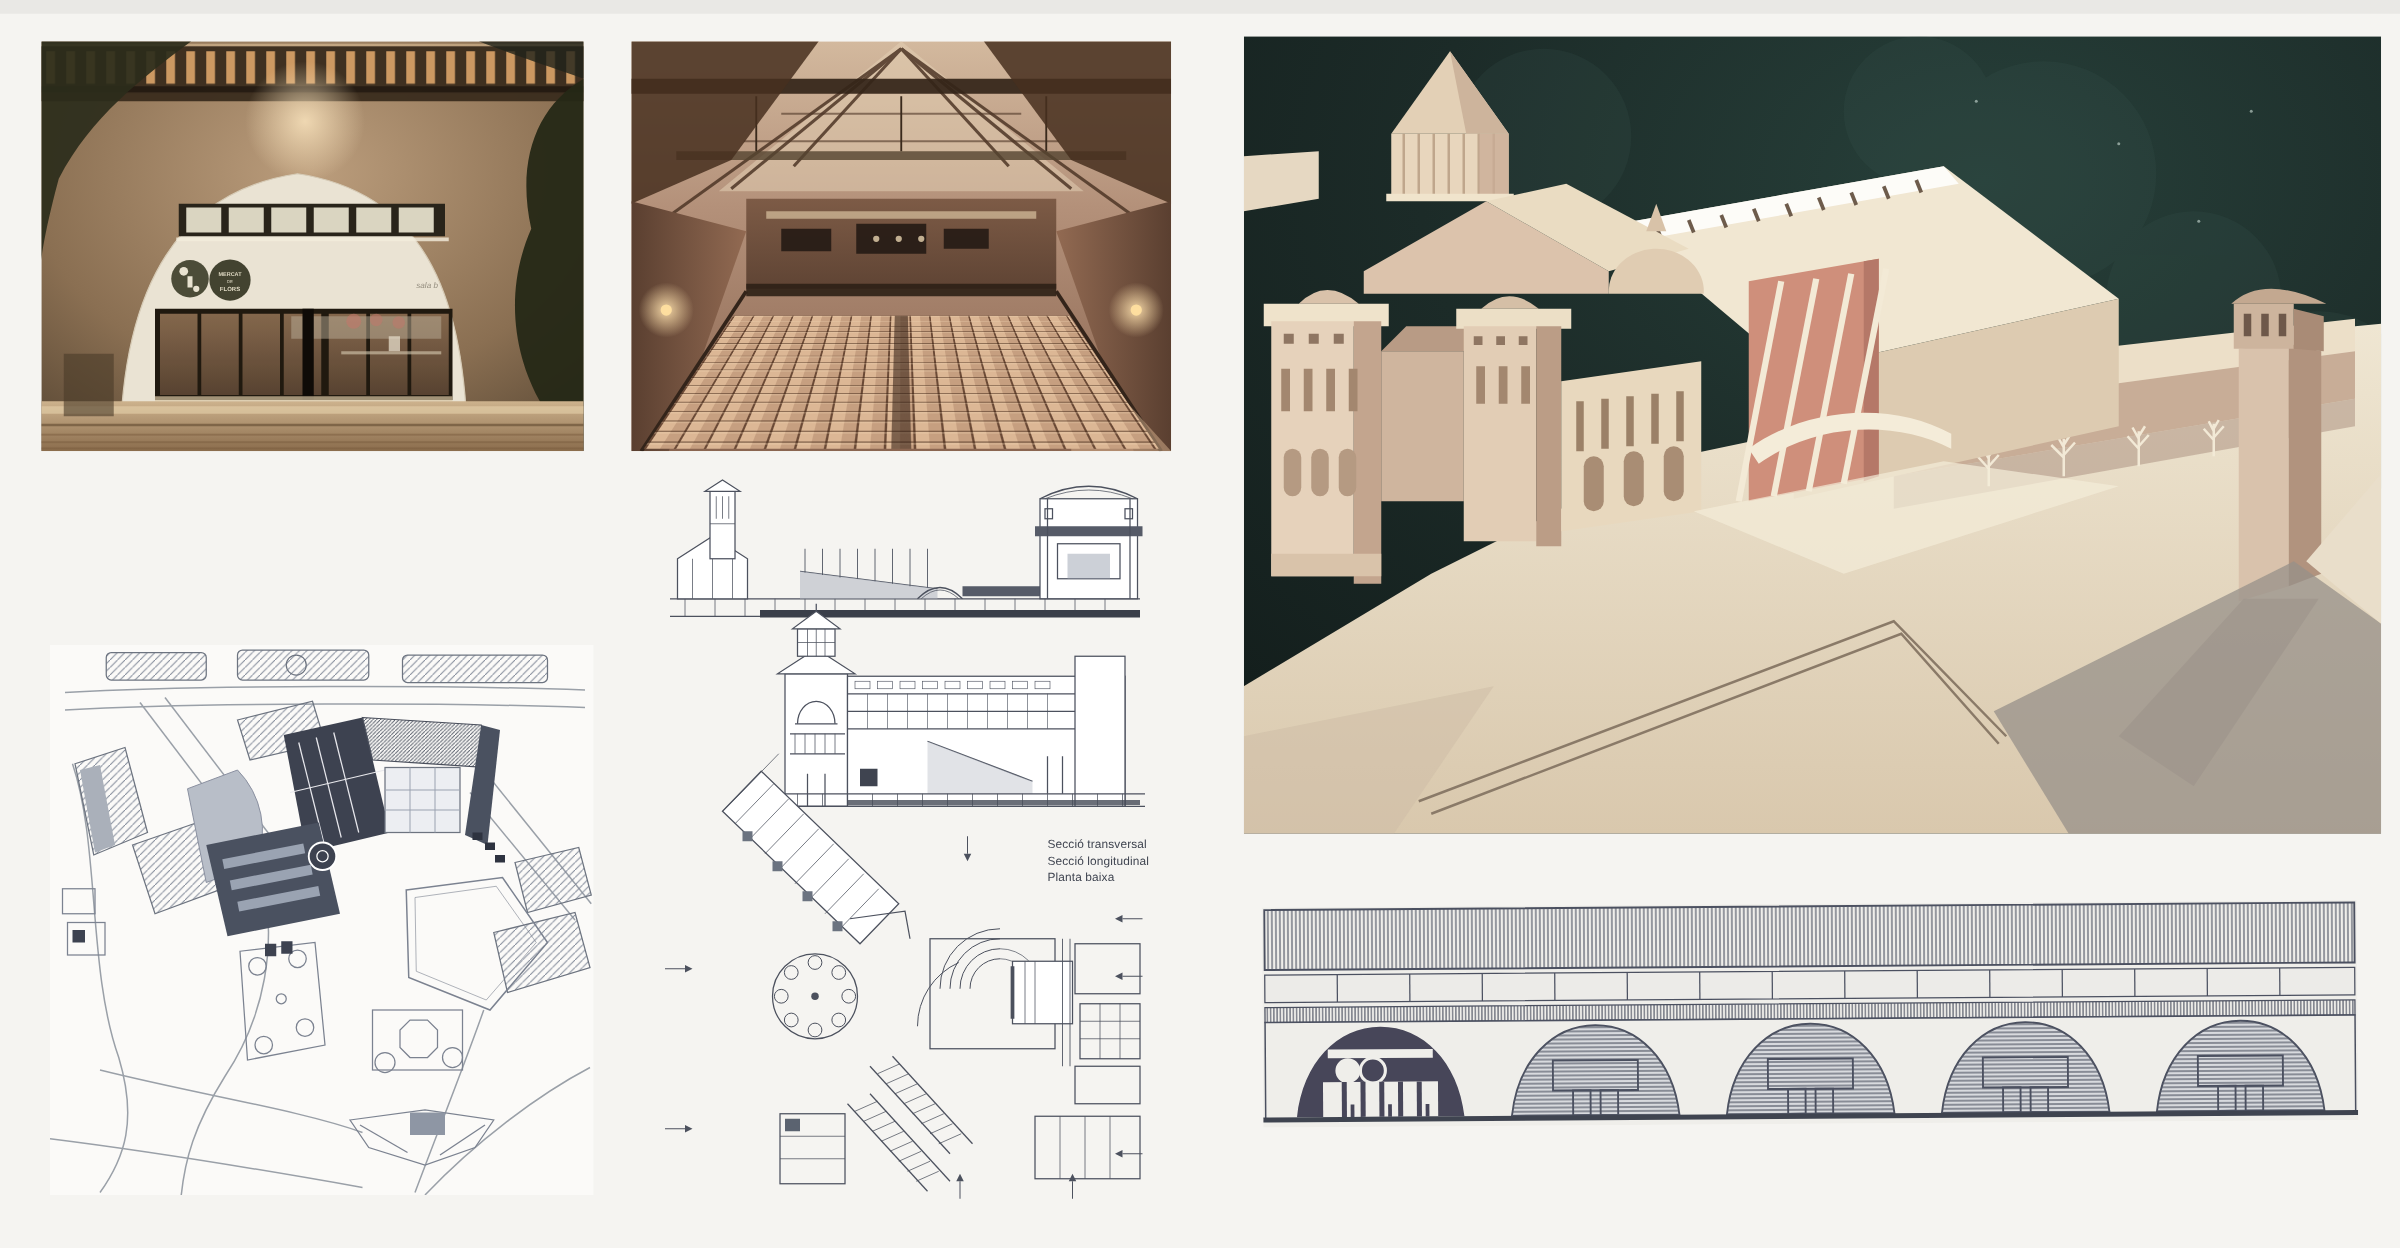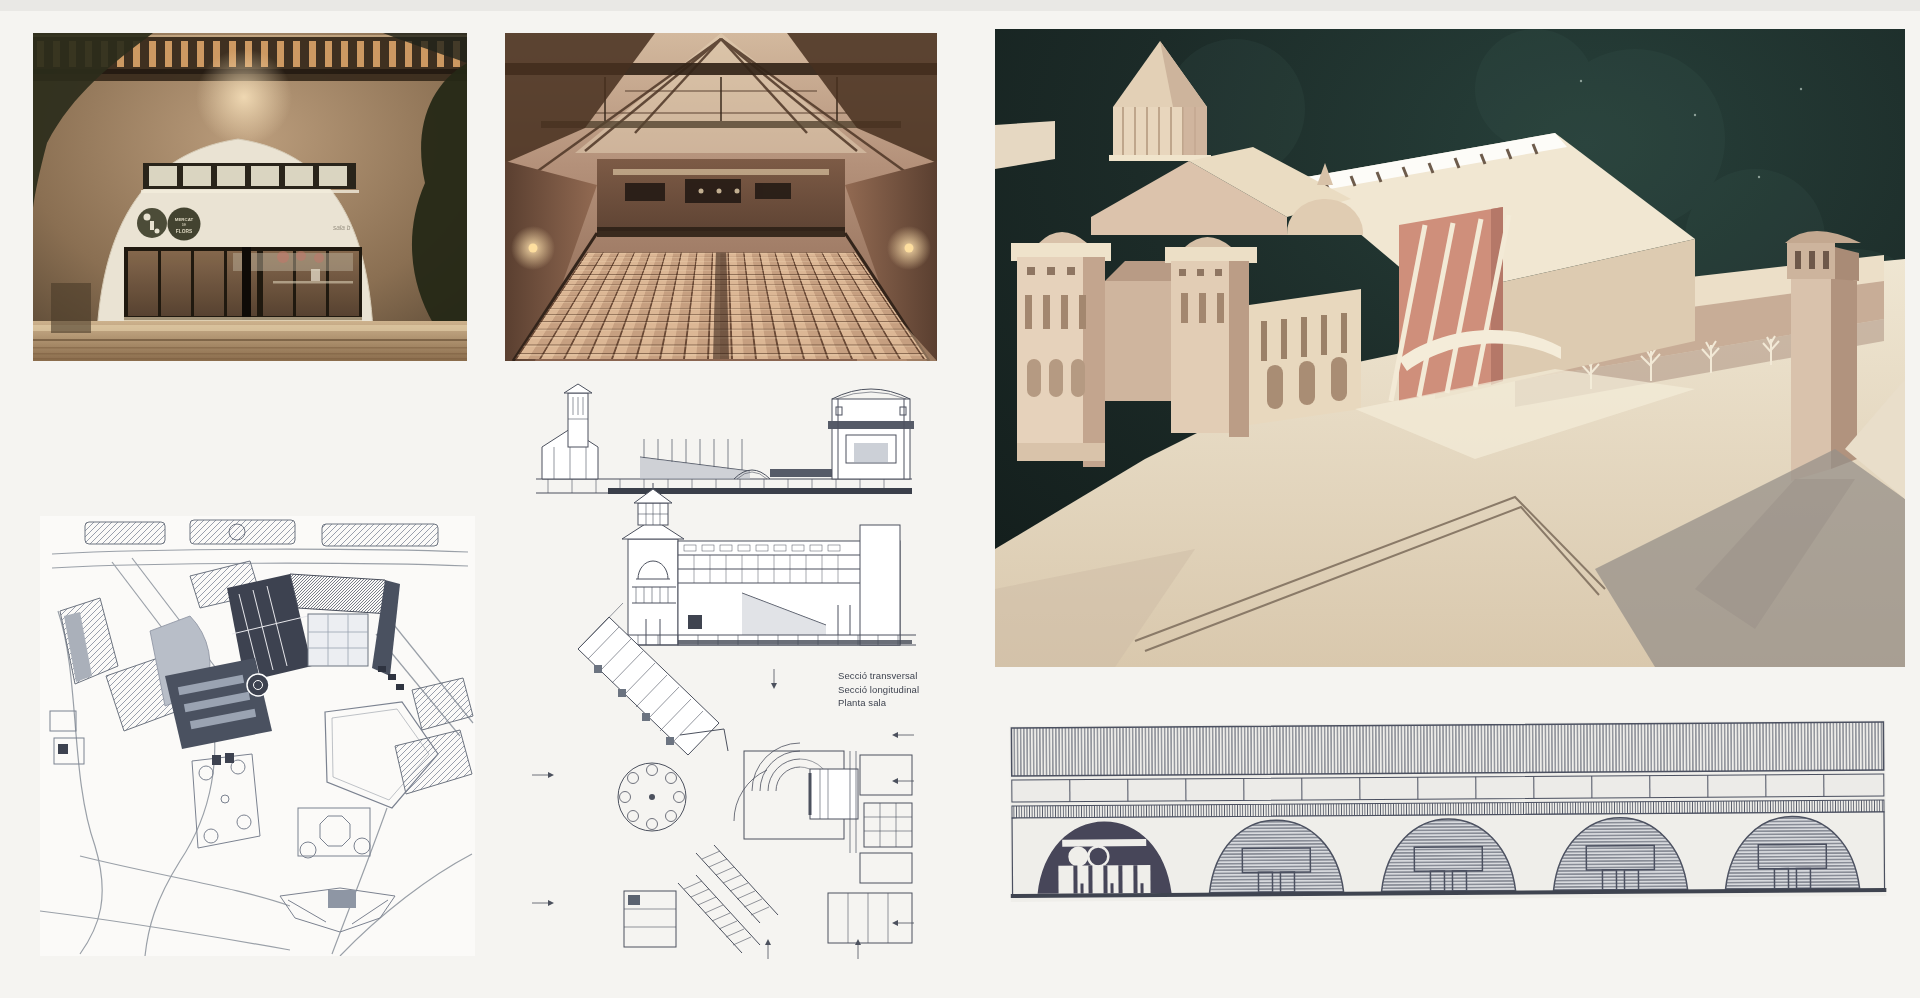--- a/index.html
+++ b/index.html
@@ -720,21 +720,21 @@
           <line x1="240" y1="576" x2="240" y2="562"></line>
             <polygon points="237,562 240,556 243,562" fill="#4c515e" stroke="none"></polygon>
           <line x1="330" y1="576" x2="330" y2="562"></line>
             <polygon points="327,562 330,556 333,562" fill="#4c515e" stroke="none"></polygon>
         </g>
       </g>
     </svg>
     <div class="drawing-labels">
       <span>Secció transversal</span>
       <span>Secció longitudinal</span>
-      <span>Planta sala</span>
+      <span>Planta baixa</span>
     </div>
   </figure>
 
   <figure class="fig-elevation">
     <svg width="876" height="176" viewBox="0 0 876 176">
       <defs>
         <pattern id="v-roof" width="3.2" height="10" patternUnits="userSpaceOnUse">
           <line x1="1.6" y1="0" x2="1.6" y2="10" stroke="#5c6170" stroke-width="1"></line>
         </pattern>
         <pattern id="v-dent" width="2.6" height="8" patternUnits="userSpaceOnUse">

